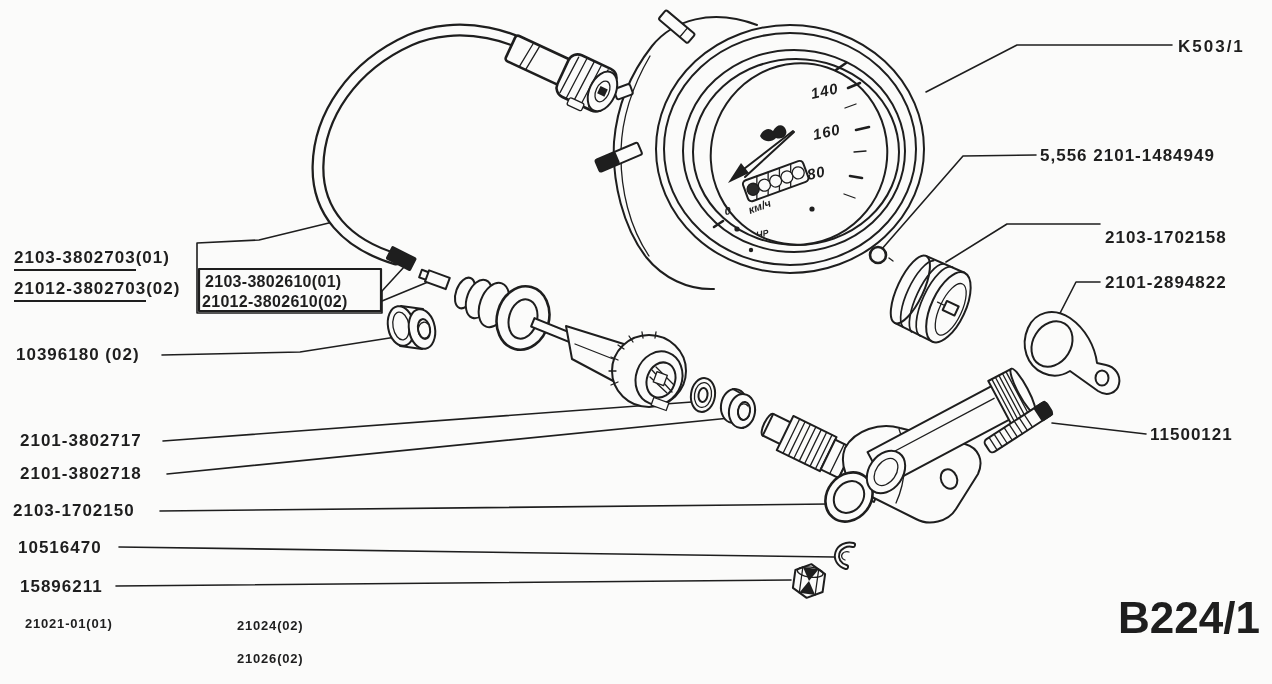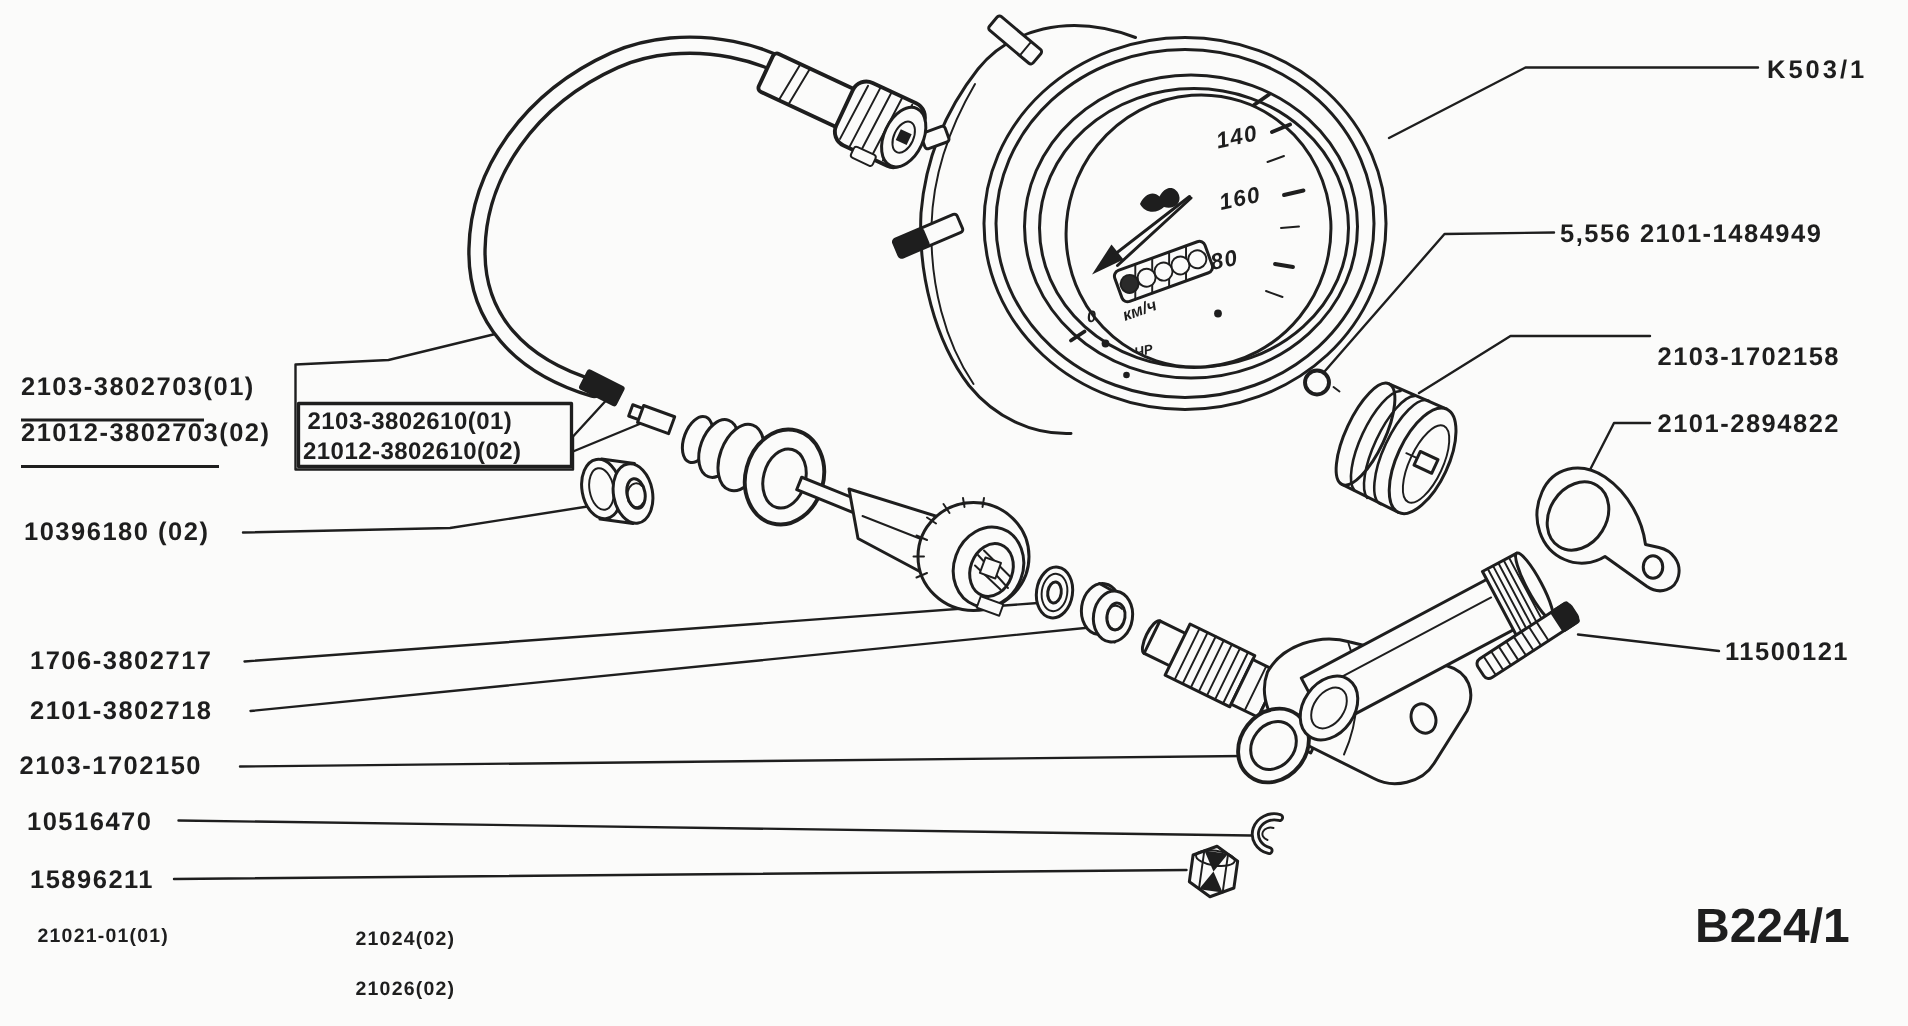--- a/index.html
+++ b/index.html
@@ -16,25 +16,25 @@
   .thin{stroke-width:1.3;}
   .mid{stroke-width:1.7;}
   .thick{stroke-width:2.6;}
   .ldr{fill:none;stroke:#1e1e1e;stroke-width:1.6;stroke-linecap:round;stroke-linejoin:round;}
   .dialnum{fill:#1e1e1e;font:italic 600 15px "Liberation Sans",sans-serif;letter-spacing:1px;}
   .dialsmall{fill:#1e1e1e;font:italic 600 11px "Liberation Sans",sans-serif;}
   .lbl{
     position:absolute;font-weight:700;font-size:17px;letter-spacing:1px;
     white-space:pre;color:#1e1e1e;line-height:19px;
   }
-  .lbl .u{border-bottom:2px solid #1e1e1e;padding-bottom:12px;}
+  .lbl .u{border-bottom:2px solid #1e1e1e;padding-bottom:2px;}
   .boxlbl{font-size:16px;letter-spacing:0.3px;}
   .approw{font-size:13px;letter-spacing:0.8px;}
   .title{font-size:19px;font-weight:700;letter-spacing:1px;}
-  .sheet{font-size:32px;font-weight:700;letter-spacing:0px;margin-left:12px;}
+  .sheet{font-size:44px;font-weight:700;letter-spacing:0px;}
 </style>
 </head>
 <body>
 
 <div id="stage">
 
 <svg width="1272" height="684" viewBox="0 0 1272 684">
 
   <g>
     <path class="ldr" d="M1172,45 L1017,45 L926,92"></path>
@@ -269,21 +269,21 @@
   <div class="lbl" style="left:14px;top:248px"><span class="u">2103-3802703</span><span>(01)</span></div>
 
   <div class="lbl" style="left:14px;top:279px"><span class="u">21012-3802703</span><span>(02)</span></div>
 
   <div class="lbl boxlbl" style="left:205px;top:272px"><span>2103-3802610</span><span>(01)</span></div>
 
   <div class="lbl boxlbl" style="left:202px;top:292px"><span>21012-3802610</span><span>(02)</span></div>
 
   <div class="lbl" style="left:16px;top:345px">10396180 (02)</div>
 
-  <div class="lbl" style="left:20px;top:431px">1706-3802717</div>
+  <div class="lbl" style="left:20px;top:431px">2101-3802717</div>
 
   <div class="lbl" style="left:20px;top:464px">2101-3802718</div>
 
   <div class="lbl" style="left:13px;top:501px">2103-1702150</div>
 
   <div class="lbl" style="left:18px;top:538px">10516470</div>
 
   <div class="lbl" style="left:20px;top:577px">15896211</div>
 
   <div class="lbl approw" style="left:25px;top:614px">21021-01(01)</div>

